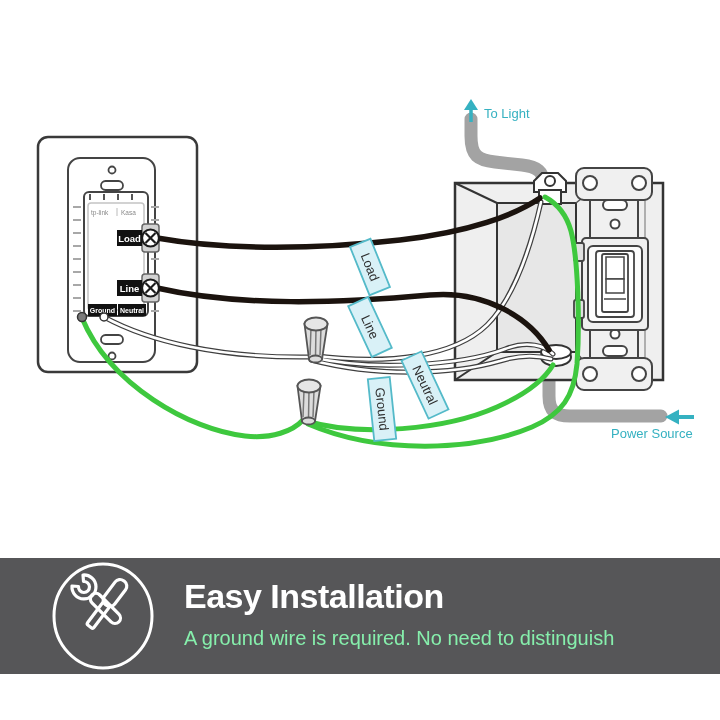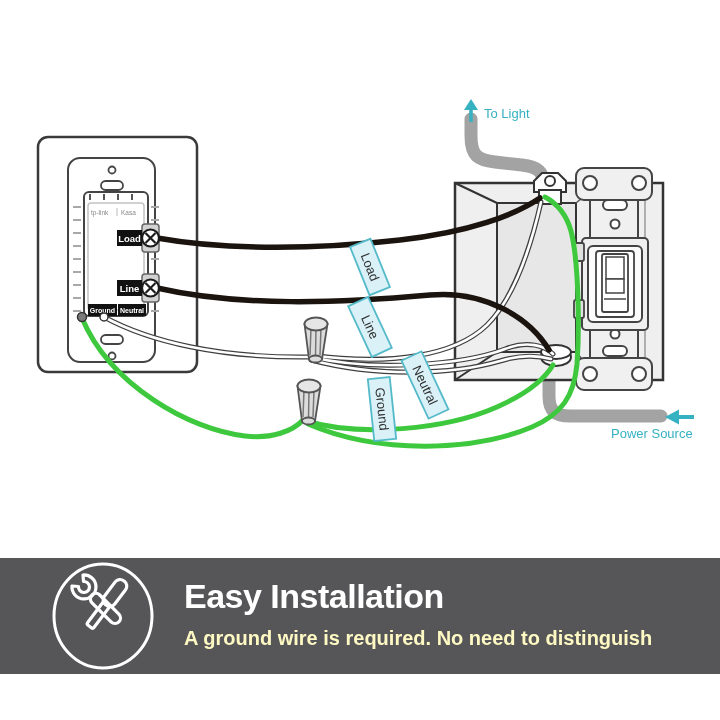--- a/index.html
+++ b/index.html
@@ -8,21 +8,21 @@
   .diagram{position:absolute;left:0;top:0;}
   svg text{font-family:"Liberation Sans", sans-serif;}
   .tag-text{font-size:13px;fill:#2e2e2e;}
   .teal-text{font-size:13px;fill:#35b1c1;}
   .term-label{fill:#fff;font-weight:bold;}
   .banner{position:absolute;left:0;top:558px;width:720px;height:116px;background:#565658;
           display:flex;align-items:center;}
   .banner-icon{margin-left:48px;flex:0 0 auto;}
   .banner-text{margin-left:26px;color:#fff;}
   .banner-title{font-size:34px;font-weight:bold;letter-spacing:-0.5px;line-height:1.05;}
-  .banner-sub{margin-top:9px;font-size:20px;color:#fef9c3;line-height:1.42;font-weight:700;}
+  .banner-sub{margin-top:9px;font-size:20px;color:#86efac;line-height:1.42;font-weight:400;}
 </style>
 </head>
 <body>
 
 <div class="stage">
 
   <svg class="diagram" width="720" height="558" viewBox="0 0 720 558">
 
     <g>
       <path d="M471,119 L471,136 C471,156 478,160 495,162 L522,165 C538,167 543,172 543,182 L543,192" fill="none" stroke-width="13" stroke-linecap="round" stroke="#a3a3a3"></path>

